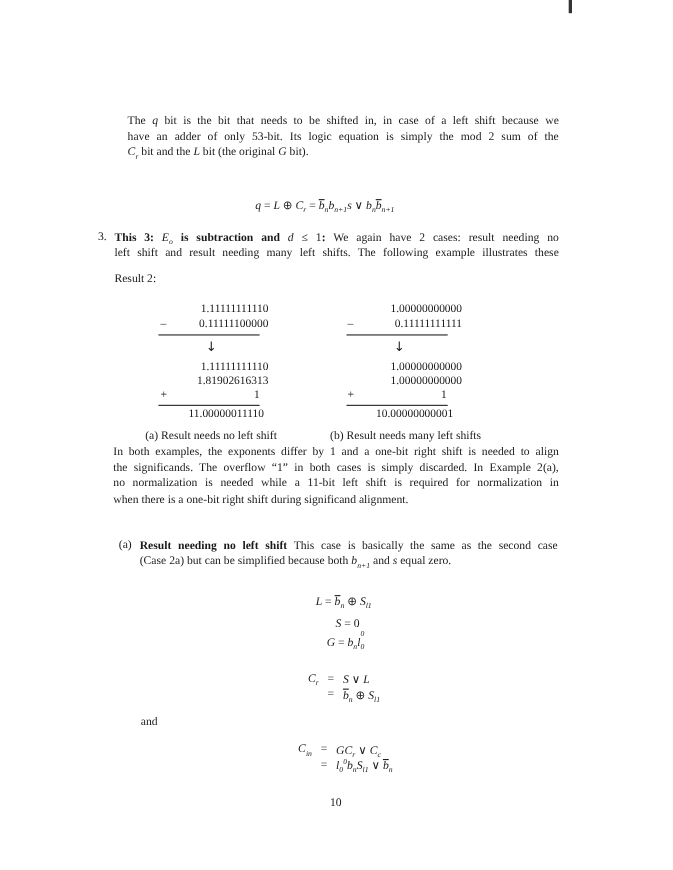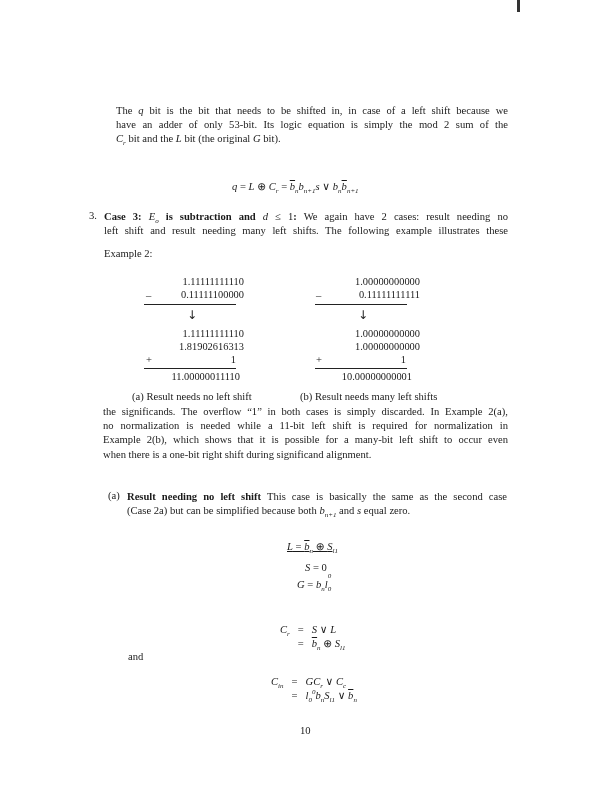--- a/index.html
+++ b/index.html
@@ -35,25 +35,25 @@
     <span class="line">have an adder of only 53-bit. Its logic equation is simply the mod 2 sum of the</span>
     <span class="line last"><i>C<sub>r</sub></i> bit and the <i>L</i> bit (the original <i>G</i> bit).</span>
   </div>
 
   <div class="eq" style="left:232px; top:180px;">
     <i>q</i> = <i>L</i> ⊕ <i>C<sub>r</sub></i> = <i><span class="ov">b</span><sub>n</sub>b<sub>n+1</sub>s</i> ∨ <i>b<sub>n</sub><span class="ov">b</span><sub>n+1</sub></i>
   </div>
 
   <div class="eq" style="left:89px; top:210px;">3.</div>
   <div class="p" style="top:210px; left:104px; width:404px;">
-    <span class="line"><b>Case 3:</b> <i>E<sub>o</sub></i> <b>is subtraction and</b> <i>d</i> ≤ 1<b>:</b> We again have 2 cases: result needing no</span>
+    <span class="line"><b>This 3:</b> <i>E<sub>o</sub></i> <b>is subtraction and</b> <i>d</i> ≤ 1<b>:</b> We again have 2 cases: result needing no</span>
     <span class="line">left shift and result needing many left shifts. The following example illustrates these</span>
   </div>
 
-  <div class="eq" style="left:104px; top:248px;">Example 2:</div>
+  <div class="eq" style="left:104px; top:248px;">Result 2:</div>
 
   <div>
     <div class="num" style="left:148px; top:276px; width:96px;">1.11111111110</div>
     <div class="sign" style="left:146px; top:286px;">_</div>
     <div class="num" style="left:148px; top:289px; width:96px;">0.11111100000</div>
     <div class="hr" style="left:144px; top:304px; width:92px;"></div>
     <div class="arrow" style="left:187px; top:308px;">↓</div>
     <div class="num" style="left:148px; top:328px; width:96px;">1.11111111110</div>
     <div class="num" style="left:148px; top:341px; width:96px;">1.81902616313</div>
     <div class="sign" style="left:146px; top:354px;">+</div>
@@ -72,43 +72,43 @@
     <div class="num" style="left:324px; top:328px; width:96px;">1.00000000000</div>
     <div class="num" style="left:324px; top:341px; width:96px;">1.00000000000</div>
     <div class="sign" style="left:316px; top:354px;">+</div>
     <div class="num" style="left:324px; top:354px; width:82px;">1</div>
     <div class="hr" style="left:315px; top:368px; width:92px;"></div>
     <div class="num" style="left:312px; top:371px; width:100px;">10.00000000001</div>
     <div class="cap" style="left:300px; top:391px;">(b) Result needs many left shifts</div>
   </div>
 
   <div class="p" style="top:405px; left:103px; width:405px;">
+    <span class="line">In both examples, the exponents differ by 1 and a one-bit right shift is needed to align</span>
     <span class="line">the significands. The overflow “1” in both cases is simply discarded. In Example 2(a),</span>
     <span class="line">no normalization is needed while a 11-bit left shift is required for normalization in</span>
-    <span class="line">Example 2(b), which shows that it is possible for a many-bit left shift to occur even</span>
     <span class="line last">when there is a one-bit right shift during significand alignment.</span>
   </div>
 
   <div class="eq" style="left:108px; top:490px;">(a)</div>
   <div class="p" style="top:490px; left:127px; width:380px;">
     <span class="line"><b>Result needing no left shift</b> <span>This case is basically the same as the second case</span></span>
     <span class="line last">(Case 2a) but can be simplified because both <i>b<sub>n+1</sub></i> and <i>s</i> equal zero.</span>
   </div>
 
-  <div class="eq" style="left:287px; top:540px;text-decoration:underline;">
+  <div class="eq" style="left:287px; top:540px;">
     <i>L</i> = <i><span class="ov">b</span><sub>n</sub></i> ⊕ <i>S<sub>l1</sub></i>
   </div>
   <div class="eq" style="left:305px; top:562px;">
     <i>S</i> = 0
   </div>
   <div class="eq" style="left:297px; top:579px;">
     <i>G</i> = <i>b<sub>n</sub>l<span style="position:relative;"><sup style="position:absolute;top:-3px;left:0;">0</sup><sub>0</sub></span></i>
   </div>
 
-  <table class="aligned" style="left:276px; top:610px; border-collapse:collapse;margin-top:12px;">
+  <table class="aligned" style="left:276px; top:610px; border-collapse:collapse;">
     <tbody>
         <tr>
       <td><i>C<sub>r</sub></i></td>
       <td>=</td>
       <td><i>S</i> ∨ <i>L</i></td>
     </tr>
     <tr>
       <td></td>
       <td>=</td>
       <td><i><span class="ov">b</span><sub>n</sub></i> ⊕ <i>S<sub>l1</sub></i></td>

